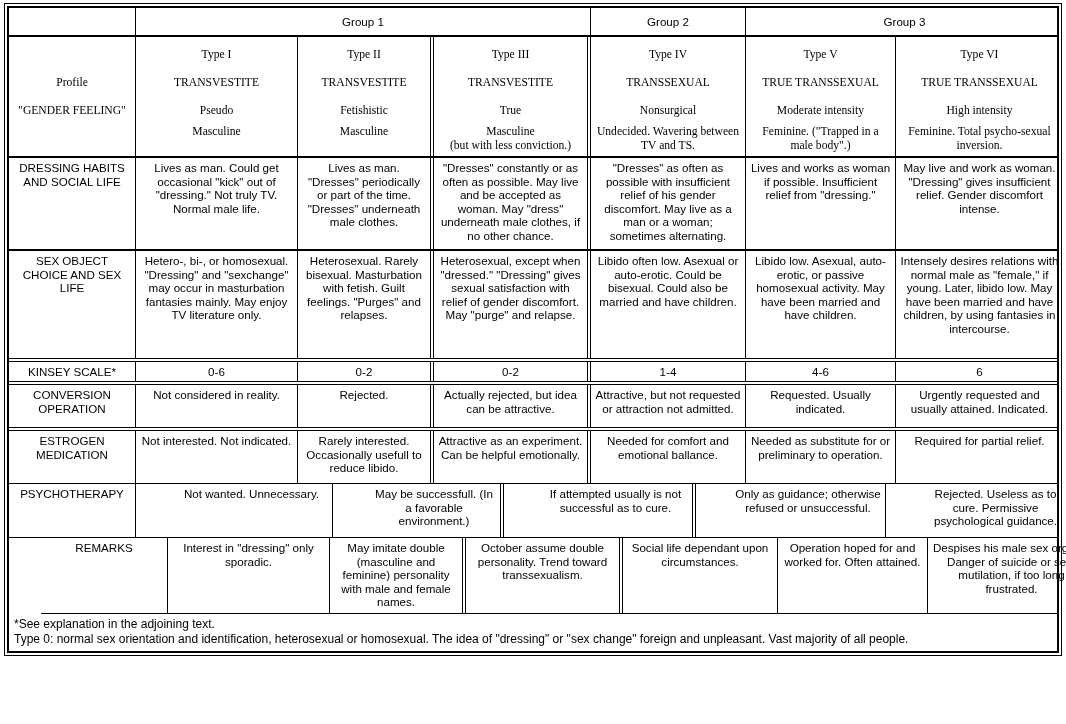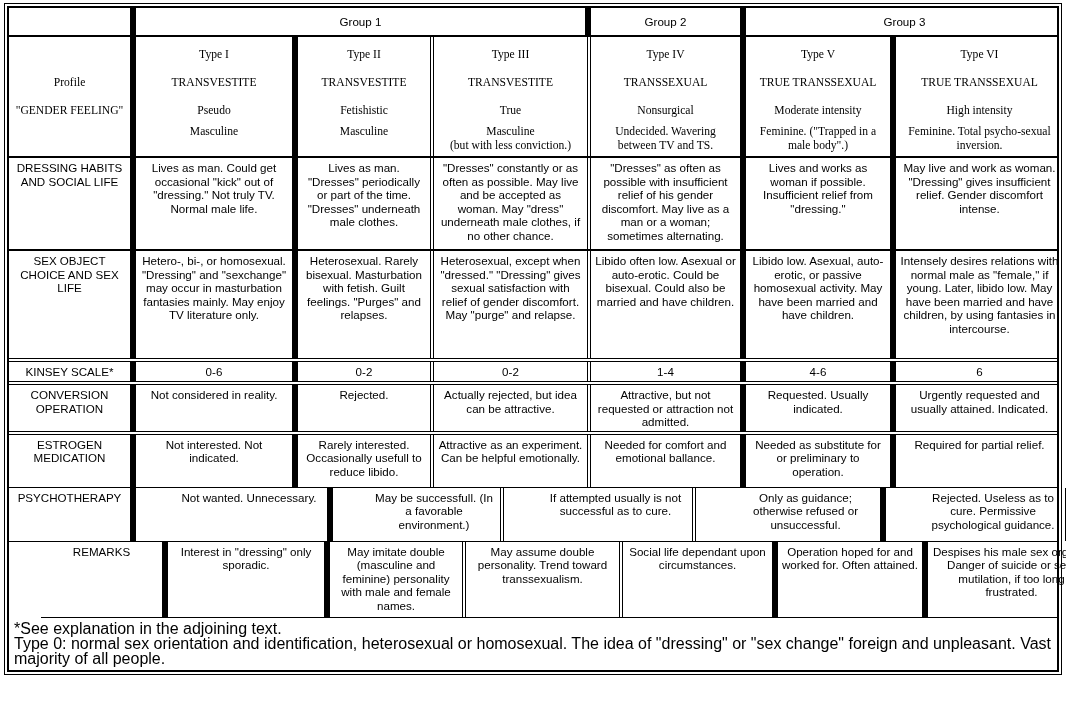--- a/index.html
+++ b/index.html
@@ -13,21 +13,21 @@
   .outer { border: 1px solid #000; padding: 2px; }
   .inner { border: 2px solid #000; }
 
   
   .trow { display: grid; box-sizing: border-box; }
   .cols7 { grid-template-columns: 127px 162px 136px 157px 155px 150px 167px; }
   .colsg { grid-template-columns: 127px 455px 155px 317px; }
 
   .cell {
     box-sizing: border-box;
-    border-right: 6px solid #000000;
+    border-right: 1px solid #000000;
     padding: 3px 4px 2px 4px;
     text-align: center;
     font-size: 11.6px;
     line-height: 13.5px;
     overflow: hidden;
   }
   .cell.last { border-right: none; }
   .cell.dbl { border-right: 4px double #000; }
 
   
@@ -55,21 +55,21 @@
   .row-kinsey .cell { display: flex; align-items: center; justify-content: center; padding-top: 2px; padding-bottom: 2px; }
   .row-conversion { min-height: 46px; }
   .row-estrogen { min-height: 53px; }
   .row-psycho { min-height: 54px; gap: 35px; }
   .row-remarks { min-height: 76px; margin-left: 32px; }
 
   .label-cell { text-transform: none; }
 
   
   .footnote-row { display: block; padding: 3px 5px 4px 5px; min-height: 35px; }
-  .fline { font-size: 16px; line-height: 15px; text-align: left; }
+  .fline { font-size: 12px; line-height: 15px; text-align: left; }
 </style>
 </head>
 <body>
 
 <div class="page">
   <div class="outer">
     <div class="inner">
 
 
       <div class="trow colsg group-row b2">
@@ -183,21 +183,21 @@
         <div class="cell dbl">If attempted usually is not successful as to cure.</div>
         <div class="cell">Only as guidance; otherwise refused or unsuccessful.</div>
         <div class="cell">Rejected. Useless as to cure. Permissive psychological guidance.</div>
         <div class="cell last">Psychological guidance or psychotherapy for symptomatic relief only.</div>
       </div>
 
       <div class="trow cols7 row-remarks b1">
         <div class="cell label-cell">REMARKS</div>
         <div class="cell">Interest in "dressing" only sporadic.</div>
         <div class="cell dbl">May imitate double (masculine and feminine) personality with male and female names.</div>
-        <div class="cell dbl">May assume double personality. Trend toward transsexualism.</div>
+        <div class="cell dbl">October assume double personality. Trend toward transsexualism.</div>
         <div class="cell">Social life dependant upon circumstances.</div>
         <div class="cell">Operation hoped for and worked for. Often attained.</div>
         <div class="cell last">Despises his male sex organs. Danger of suicide or self-mutilation, if too long frustrated.</div>
       </div>
 
       <div class="trow footnote-row">
         <div class="fline">*See explanation in the adjoining text.</div>
         <div class="fline">Type 0: normal sex orientation and identification, heterosexual or homosexual. The idea of "dressing" or "sex change" foreign and unpleasant. Vast majority of all people.</div>
       </div>
 

